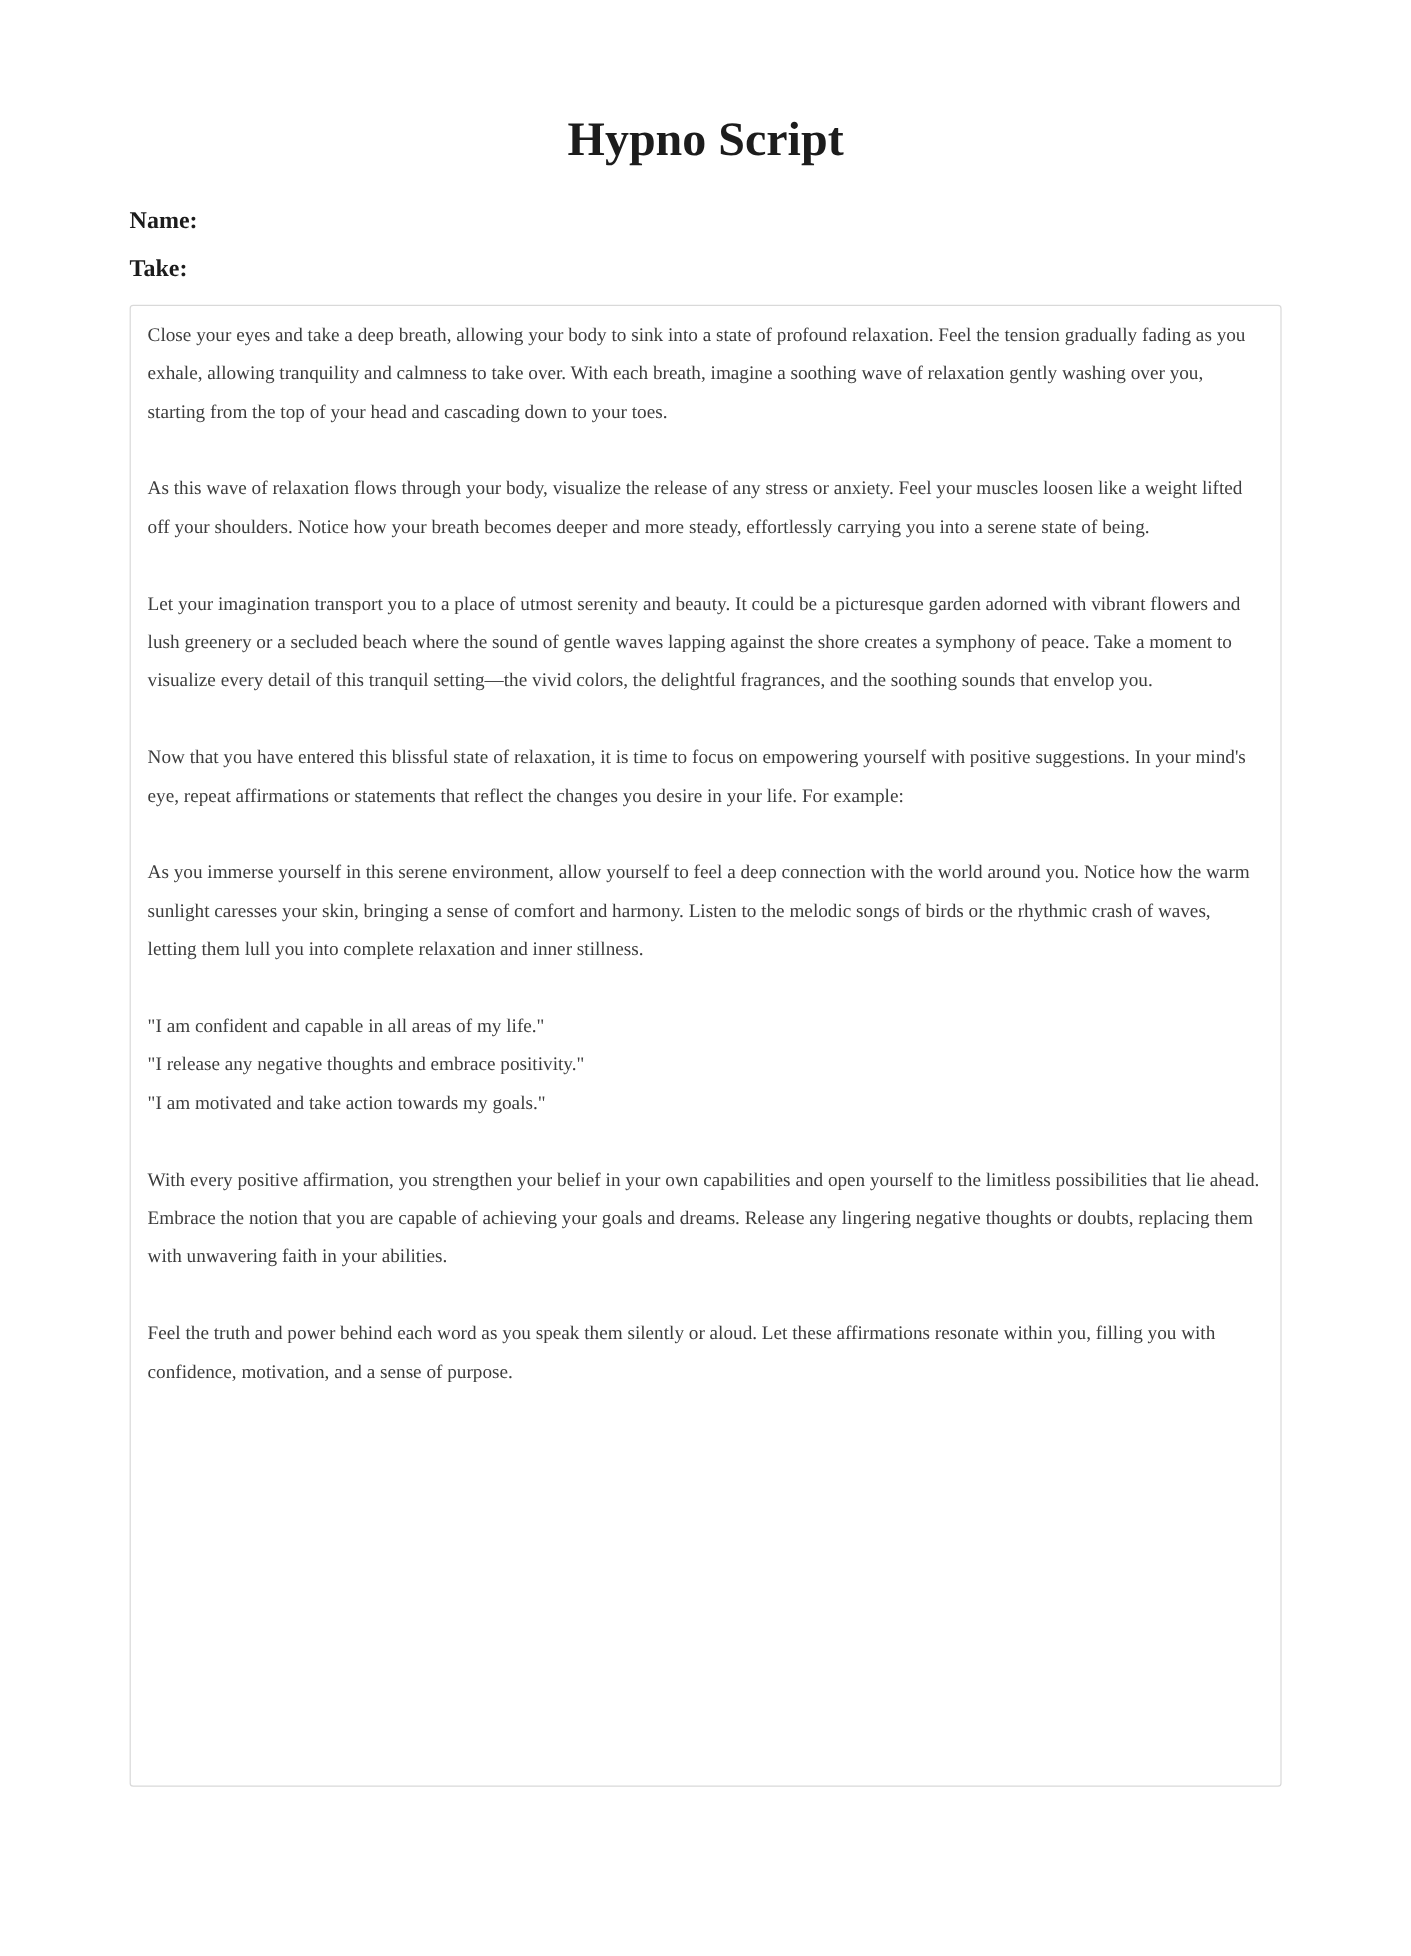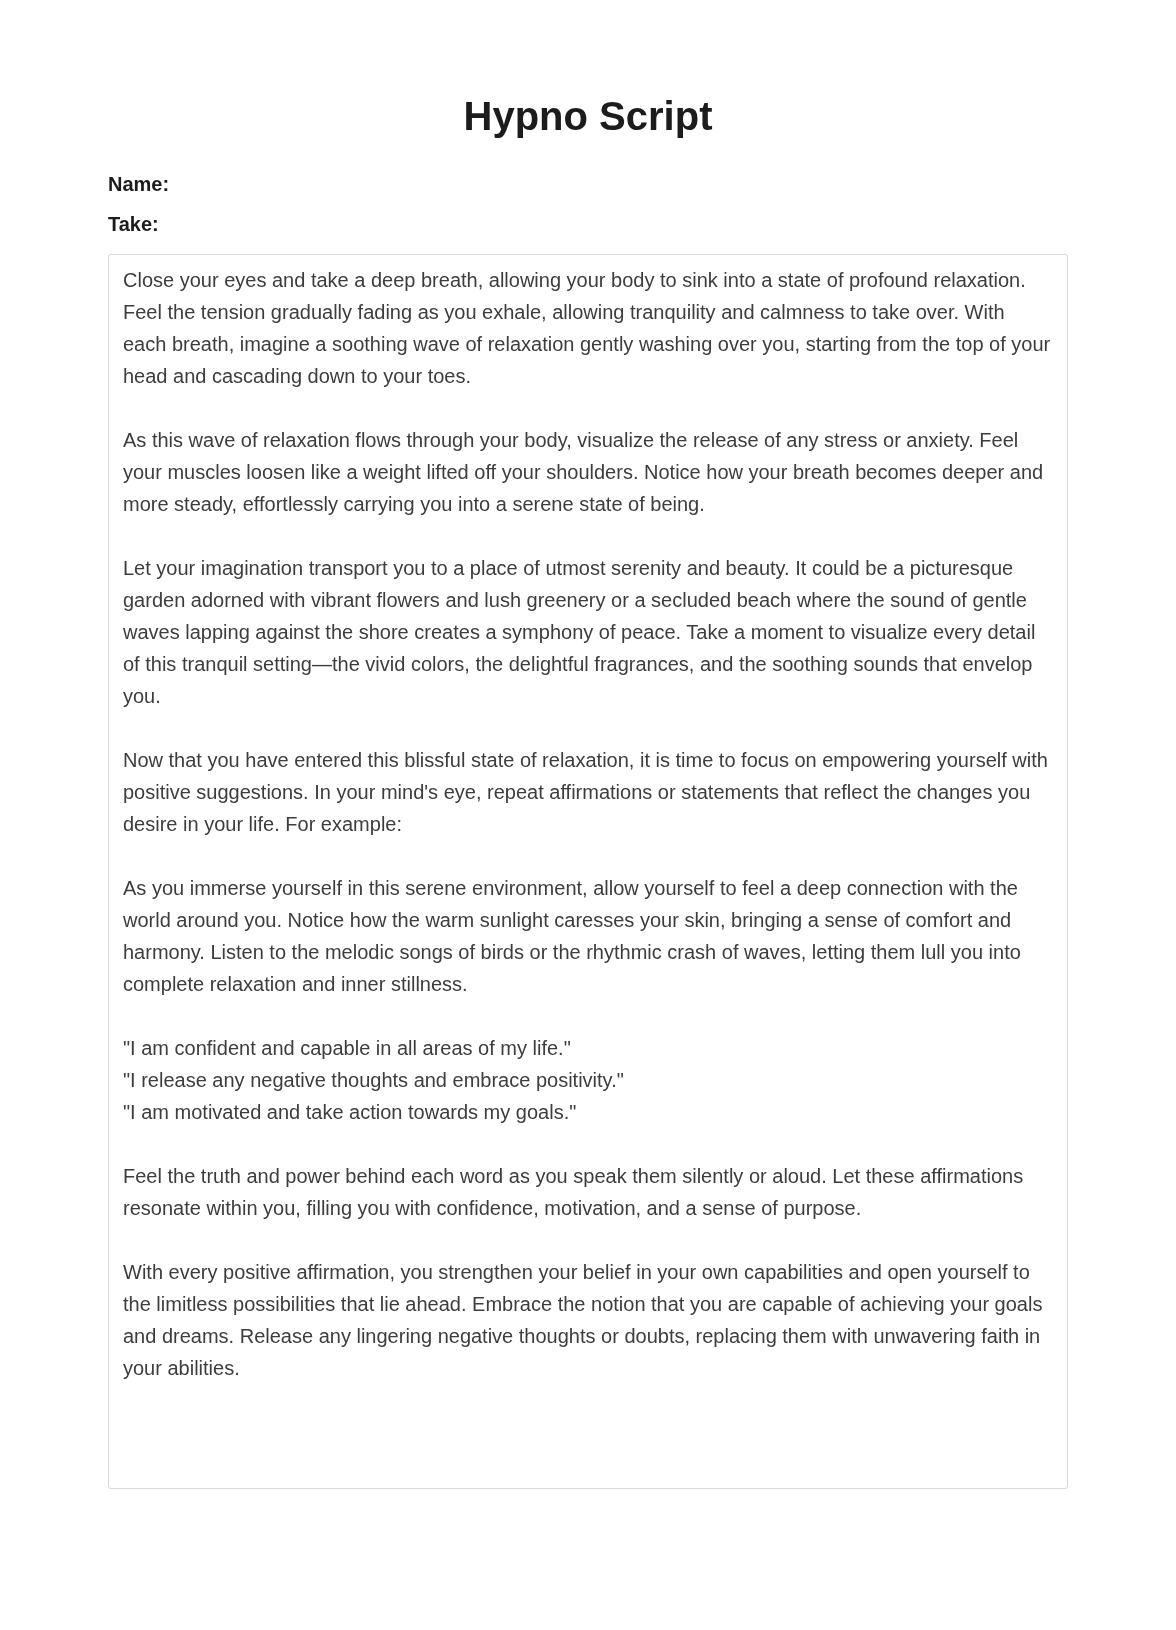--- a/index.html
+++ b/index.html
@@ -13,21 +13,21 @@
     margin: 0;
     padding: 0;
     background: var(--page_background);
   }
   .page {
     position: relative;
     width: 1176px;
     height: 1630px;
     margin: 0 auto;
     background: var(--page_background);
-    font-family: Liberation Sans, sans-serif;
+    font-family: Liberation Serif, serif;
     padding: 0 108px;
     overflow: hidden;
   }
   .doc-title {
     margin: 0;
     padding-top: 92px;
     text-align: center;
     font-size: 40px;
     line-height: 48px;
     font-weight: 700;
@@ -54,21 +54,21 @@
     color: var(--body_text);
   }
   .script-box {
     margin-top: 18px;
     width: 960px;
     min-height: 1235px;
     border: 1px solid var(--box_border);
     border-radius: 3px;
     background: var(--page_background);
     padding: 9px 14px 10px 14px;
-    font-size: 20px;
+    font-size: 16px;
     line-height: 32px;
     color: var(--body_text);
   }
   .script-box p {
     margin: 0 0 32px 0;
     white-space: pre-line;
   }
   .script-box p:last-child {
     margin-bottom: 0;
   }
@@ -93,17 +93,17 @@
 
   <div class="script-box">
     <p>Close your eyes and take a deep breath, allowing your body to sink into a state of profound relaxation. Feel the tension gradually fading as you exhale, allowing tranquility and calmness to take over. With each breath, imagine a soothing wave of relaxation gently washing over you, starting from the top of your head and cascading down to your toes.</p>
     <p>As this wave of relaxation flows through your body, visualize the release of any stress or anxiety. Feel your muscles loosen like a weight lifted off your shoulders. Notice how your breath becomes deeper and more steady, effortlessly carrying you into a serene state of being.</p>
     <p>Let your imagination transport you to a place of utmost serenity and beauty. It could be a picturesque garden adorned with vibrant flowers and lush greenery or a secluded beach where the sound of gentle waves lapping against the shore creates a symphony of peace. Take a moment to visualize every detail of this tranquil setting—the vivid colors, the delightful fragrances, and the soothing sounds that envelop you.</p>
     <p>Now that you have entered this blissful state of relaxation, it is time to focus on empowering yourself with positive suggestions. In your mind's eye, repeat affirmations or statements that reflect the changes you desire in your life. For example:</p>
     <p>As you immerse yourself in this serene environment, allow yourself to feel a deep connection with the world around you. Notice how the warm sunlight caresses your skin, bringing a sense of comfort and harmony. Listen to the melodic songs of birds or the rhythmic crash of waves, letting them lull you into complete relaxation and inner stillness.</p>
     <p>"I am confident and capable in all areas of my life."
 "I release any negative thoughts and embrace positivity."
 "I am motivated and take action towards my goals."</p>
+    <p>With every positive affirmation, you strengthen your belief in your own capabilities and open yourself to the limitless possibilities that lie ahead. Embrace the notion that you are capable of achieving your goals and dreams. Release any lingering negative thoughts or doubts, replacing them with unwavering faith in your abilities.</p>
     <p>Feel the truth and power behind each word as you speak them silently or aloud. Let these affirmations resonate within you, filling you with confidence, motivation, and a sense of purpose.</p>
-    <p>With every positive affirmation, you strengthen your belief in your own capabilities and open yourself to the limitless possibilities that lie ahead. Embrace the notion that you are capable of achieving your goals and dreams. Release any lingering negative thoughts or doubts, replacing them with unwavering faith in your abilities.</p>
   </div>
 
 </div>
 
 </body></html>

